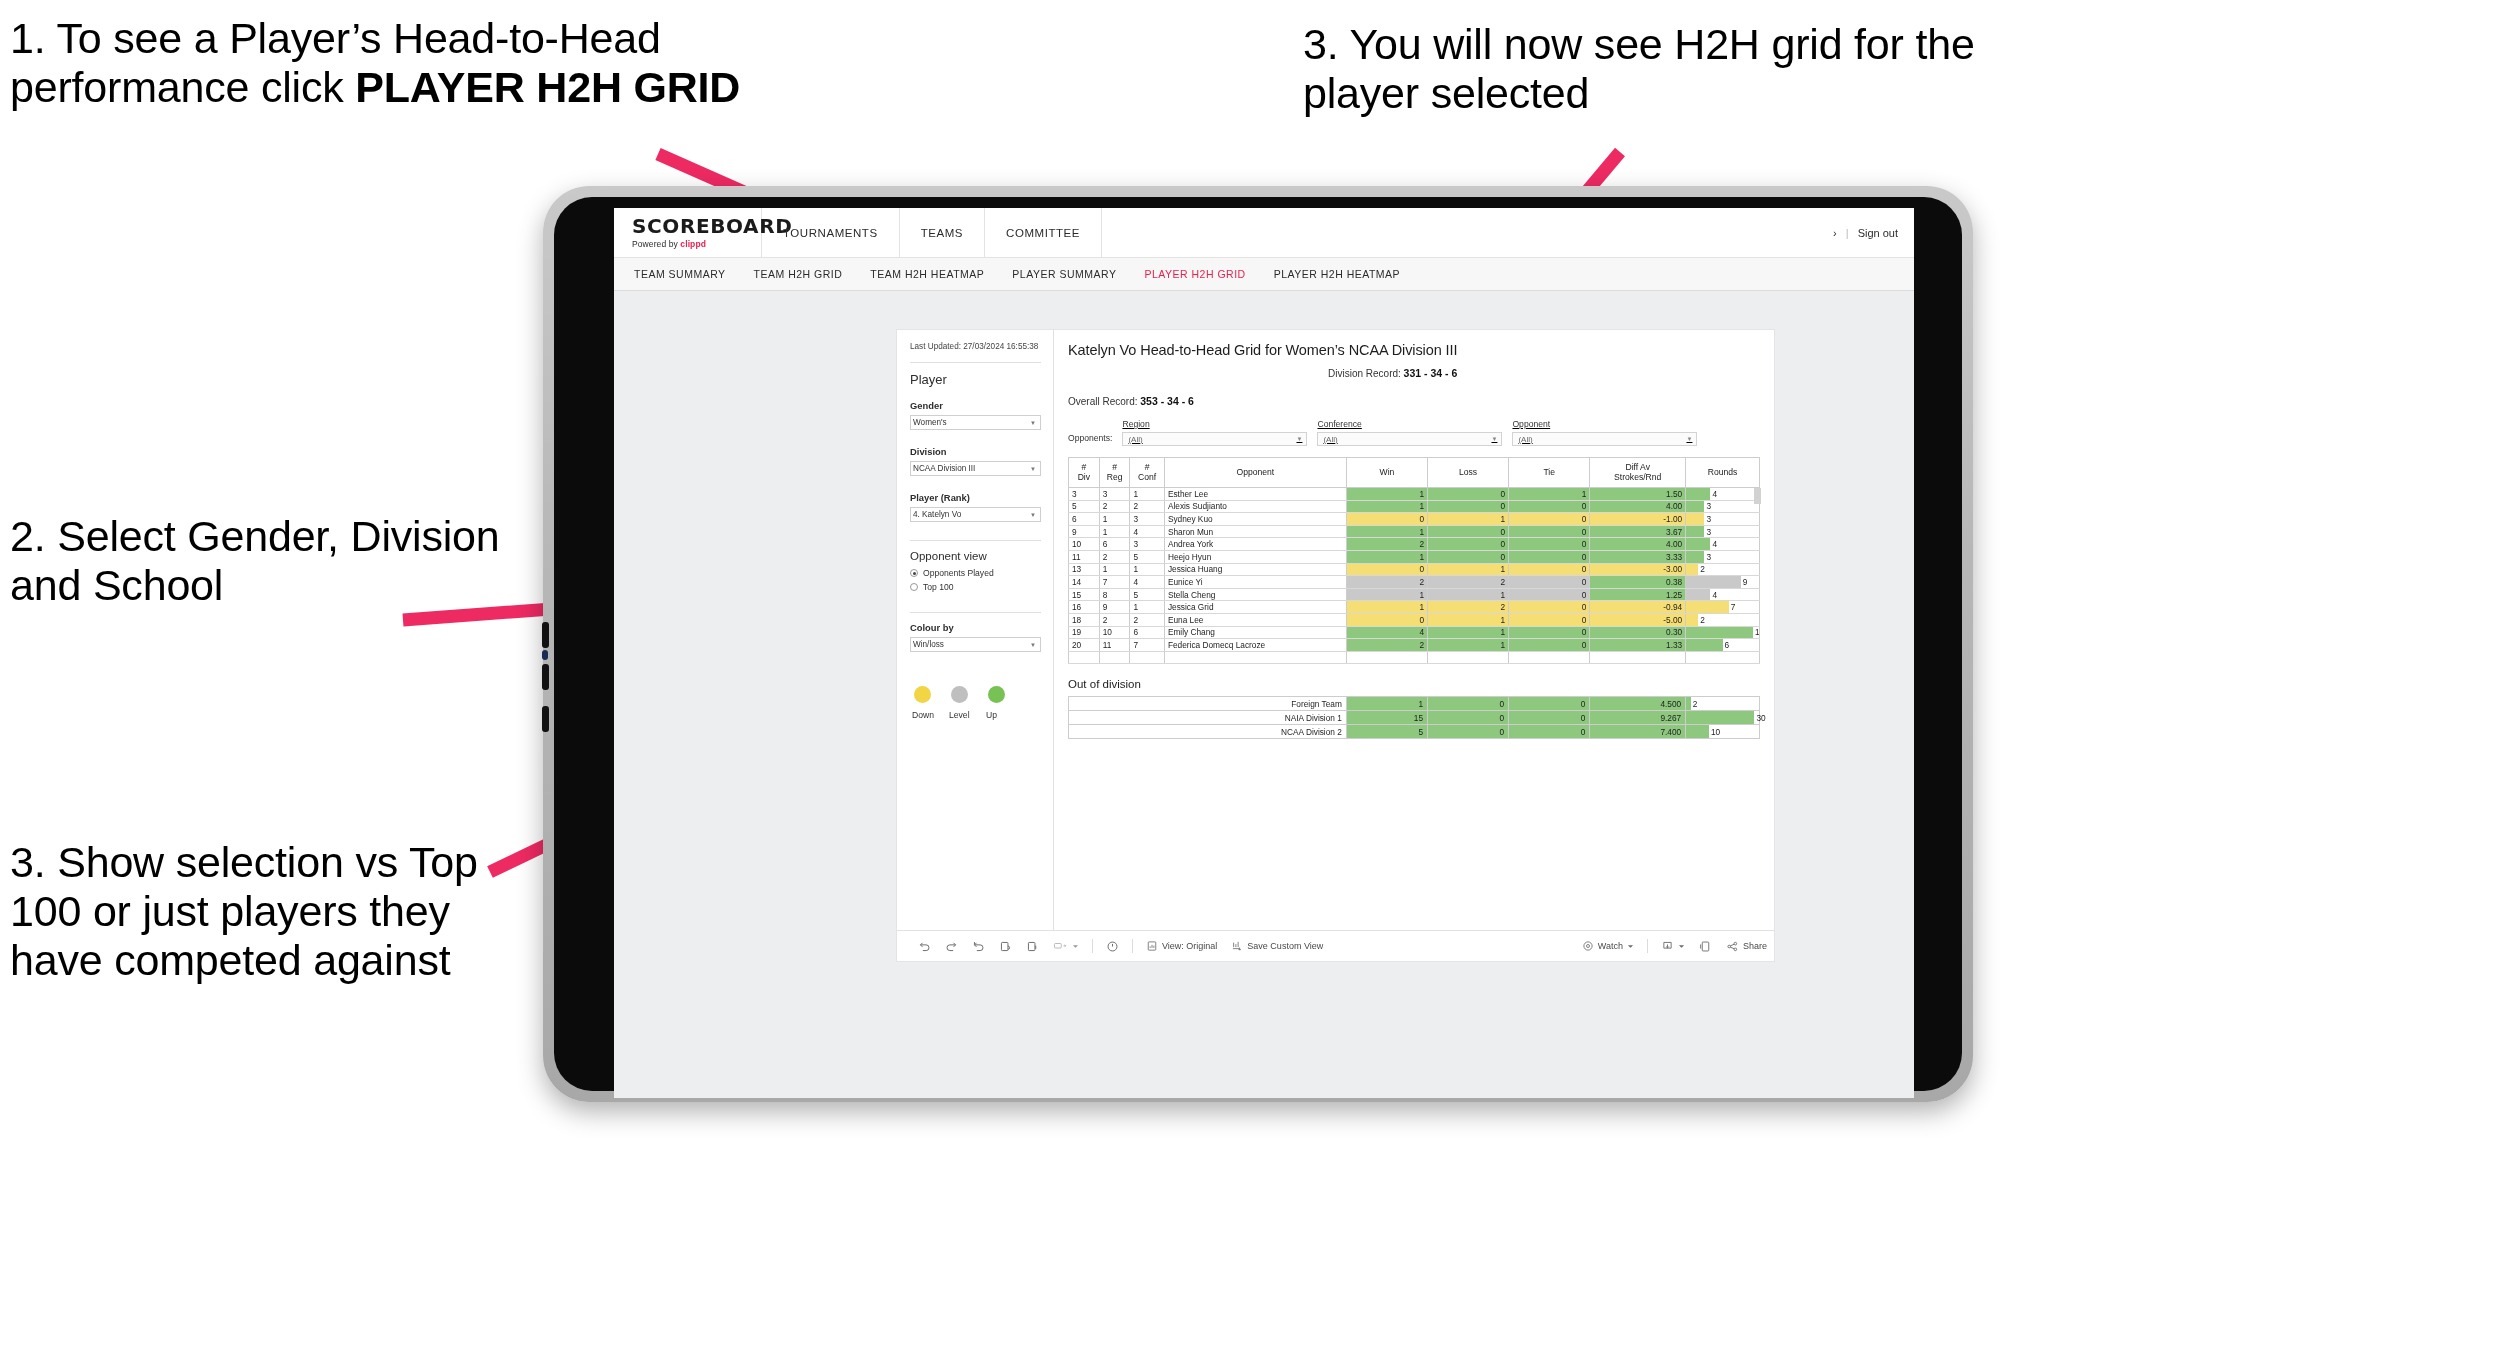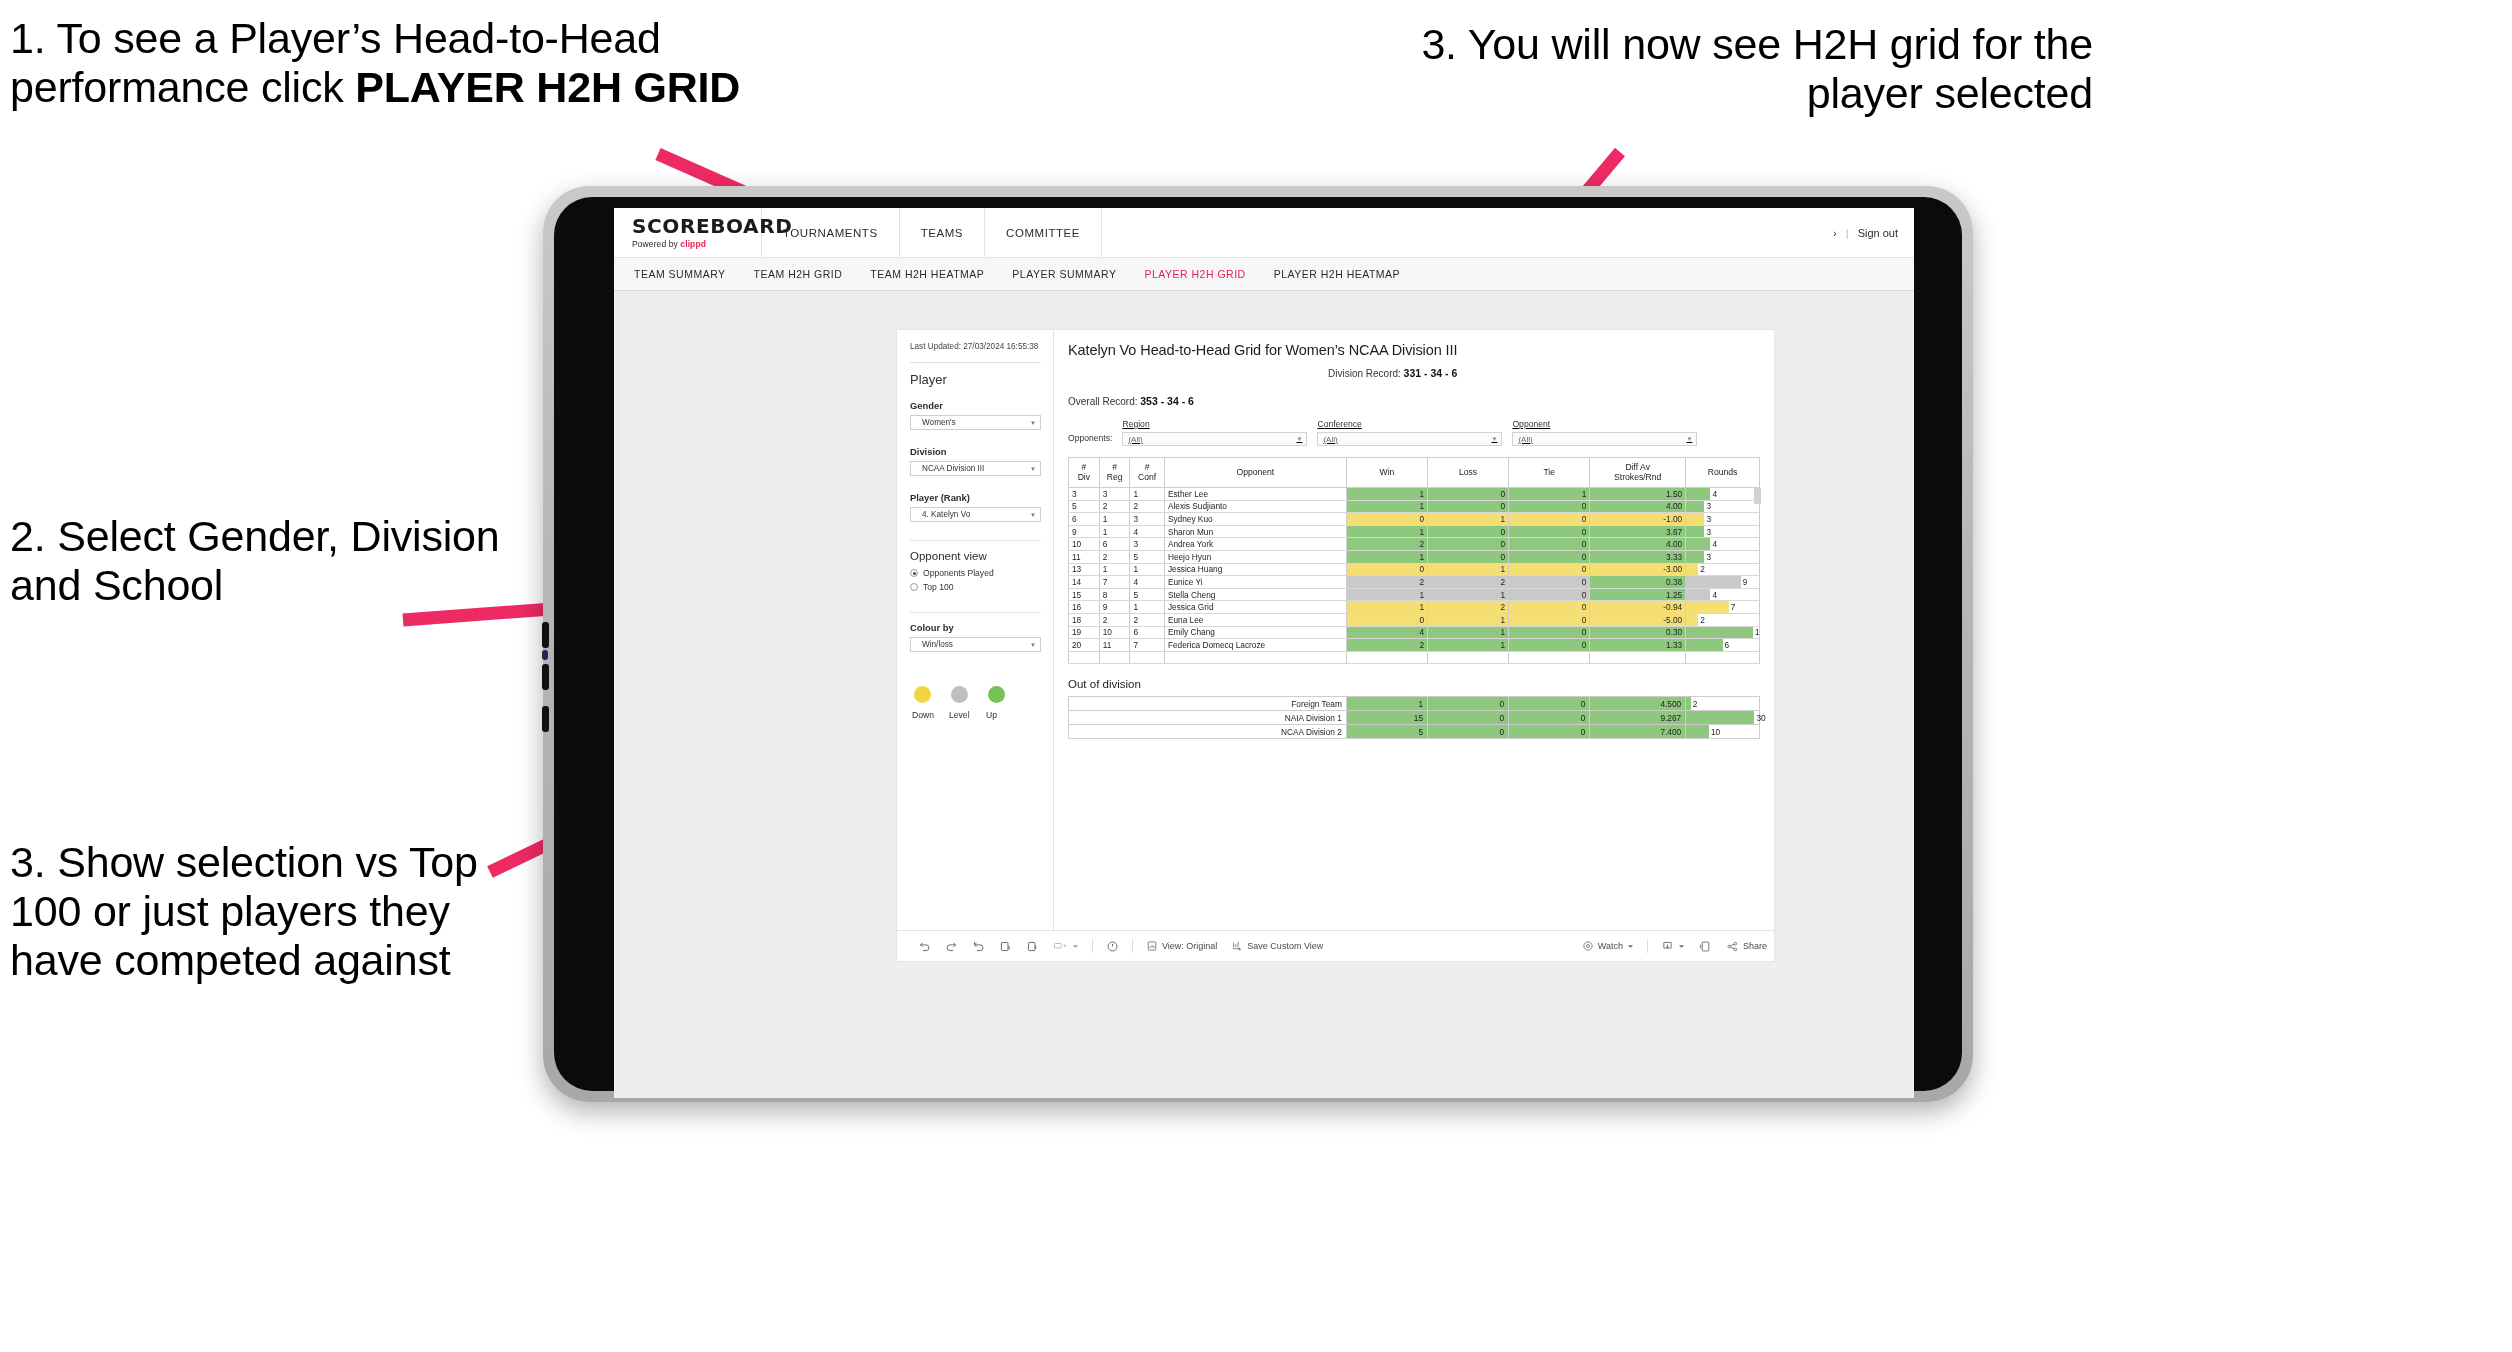--- a/index.html
+++ b/index.html
@@ -17,21 +17,21 @@
     color: #000;
     font-size: 43px;
     line-height: 1.14;
     font-weight: 400;
     letter-spacing: -0.2px;
   }
   .anno b { font-weight: 700; }
   #anno-1 { left: 10px;  top: 14px;  width: 740px; }
   #anno-2 { left: 10px;  top: 512px; width: 520px; }
   #anno-3 { left: 10px;  top: 838px; width: 540px; }
-  #anno-4 { left: 1303px; top: 20px; width: 790px; text-align: right; }
+  #anno-4 { left: 1303px; top: 20px; width: 790px; }
 
   .arrow { position: absolute; pointer-events: none; }
 
   
   #tablet {
     position: absolute;
     left: 543px; top: 186px;
     width: 1430px; height: 916px;
     background: linear-gradient(180deg,#c9c9c9 0%,#b7b7b7 40%,#a8a8a8 100%);
     border-radius: 46px;
@@ -118,21 +118,21 @@
     padding: 11px 12px 0 13px;
     font-size: 9px; color:#333;
   }
   .lastupd { font-size: 8.2px; color:#444; line-height:1.35; }
   .fdiv { border-top:1px solid #e0e0e0; margin: 10px 0 9px 0; }
   .fhead { font-size: 13px; color:#2e2e2e; margin-bottom: 13px; font-weight:400;}
   .flabel { font-size: 9.4px; color:#2e2e2e; margin-bottom: 4px; font-weight:700;}
   .fselect {
     height: 15px; border:1px solid #cfcfcf; background:#fff;
     display:flex; align-items:center; justify-content:space-between;
-    padding: 0 4px 0 11px; font-size:8.2px; color:#333; margin-bottom:16px;
+    padding: 0 4px 0 2px; font-size:8.2px; color:#333; margin-bottom:16px;
   }
   .fselect .car { font-size:6px; color:#777; }
   .fhead2 { font-size: 11.5px; color:#2e2e2e; margin-bottom: 6px;}
   .radio-row { display:flex; align-items:center; gap:5px; margin-bottom:4px; font-size:8.6px; color:#333;}
   .radio {
     width:8px; height:8px; border-radius:50%; border:1px solid #9a9a9a; background:#fff;
     position:relative; flex:none;
   }
   .radio.on::after {
     content:""; position:absolute; left:1.5px; top:1.5px; width:3px; height:3px;

